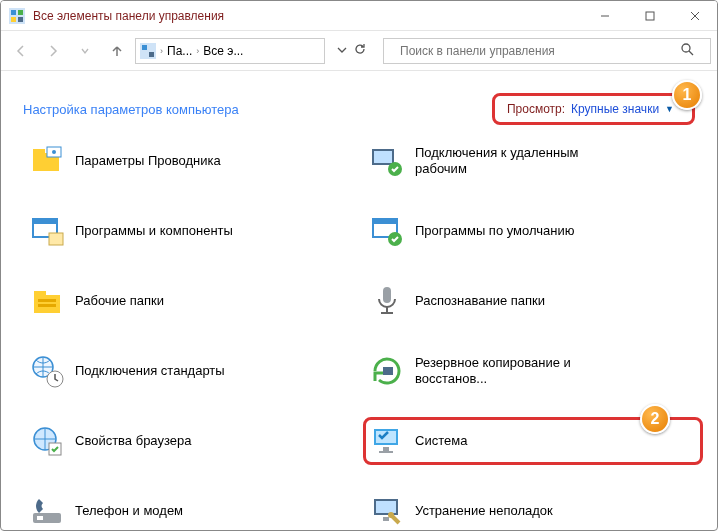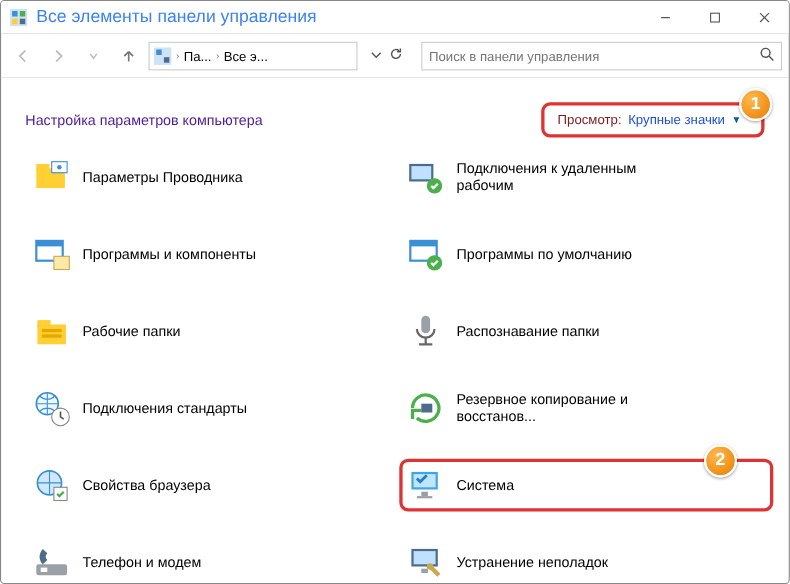--- a/index.html
+++ b/index.html
@@ -20,21 +20,21 @@
     height: 30px;
     background: #fff;
     padding: 0 0 0 8px;
     border-bottom: 1px solid #e5e5e5;
   }
   .titlebar .app-icon {
     width: 16px; height: 16px;
     margin-right: 8px;
     display: inline-flex; align-items: center; justify-content: center;
   }
-  .titlebar .title { color: #3b82f6; font-size: 16px; }
+  .titlebar .title { color: #7f1d1d; font-size: 12px; }
   .winbtns { margin-left: auto; display: flex; }
   .winbtn {
     width: 45px; height: 30px;
     display: flex; align-items: center; justify-content: center;
     color: #555;
   }
 
   .navbar {
     display: flex;
     align-items: center;
@@ -61,38 +61,38 @@
   .addrbar .crumb { white-space: nowrap; overflow: hidden; text-overflow: ellipsis; }
   .addrbar .cp-icon { width: 16px; height: 16px; display:inline-flex; }
   .chev { color: #777; font-size: 9px; }
   .addrbtns { display:flex; align-items:center; gap:6px; padding:0 8px; color:#555;}
   .searchbox {
     display: flex; align-items: center;
     border: 1px solid #ccc;
     height: 26px;
     flex: 1;
     margin-left: 4px;
-    padding: 0 6px;
+    padding: 0 16px;
     color: #888;
   }
   .searchbox input {
     border: none; outline: none; flex: 1; font-size: 12px; color: #333;
   }
   .searchbox .mag { color: #555; }
 
   .heading-row {
     display: flex;
     align-items: center;
     padding: 22px 22px 8px 22px;
     position: relative;
   }
   .heading-row h1 {
     font-size: 13px;
     font-weight: normal;
-    color: #4c1d95;
+    color: #3b82f6;
   }
   .view-box {
     margin-left: auto;
     border: 3px solid #d33;
     border-radius: 8px;
     padding: 6px 18px 6px 12px;
     display: flex; align-items: center; gap: 6px;
     font-size: 12px;
     position: relative;
   }

